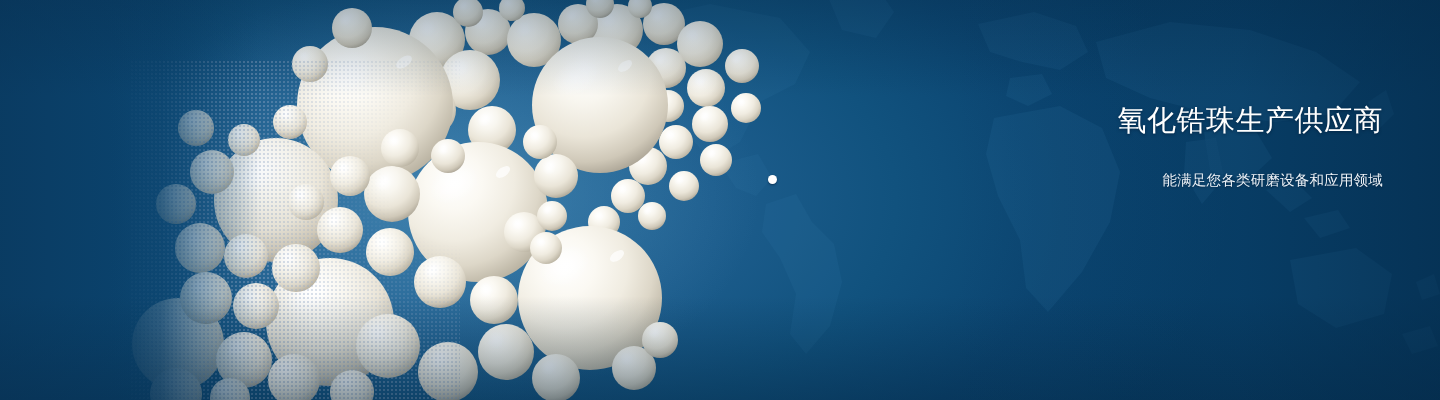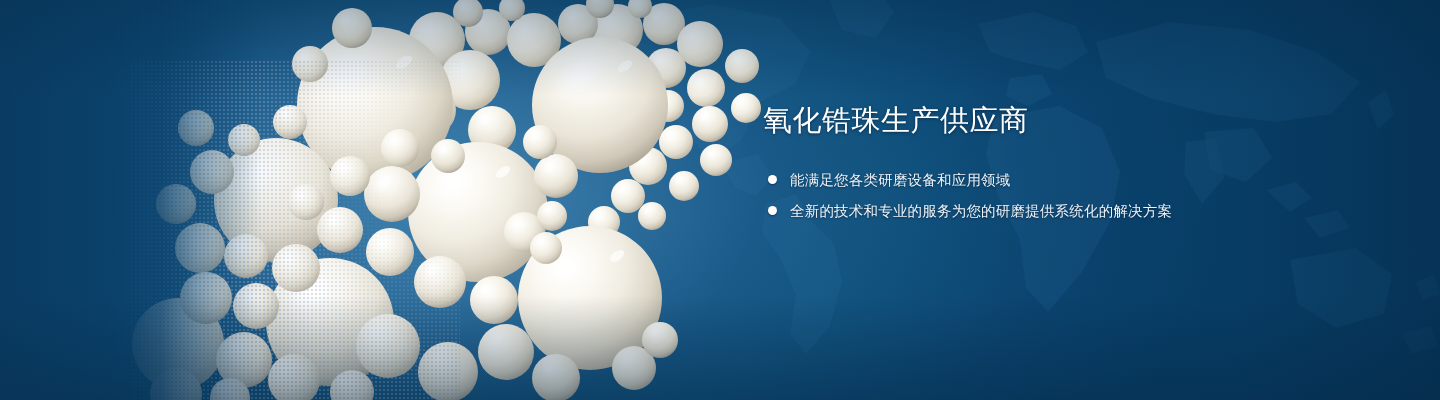--- a/index.html
+++ b/index.html
@@ -3,20 +3,21 @@
 <meta charset="utf-8">
 <style>
   html,body{margin:0;padding:0;background:#0a4068;}
   body{font-family:"Liberation Sans","DejaVu Sans",sans-serif;}
 
   .banner{
     position:relative;
     width:1440px;height:400px;
     overflow:hidden;
     background:#6d28d9;
+    text-align:right;
   }
 
   
   .bg-base{
     position:absolute;inset:0;
     background:
       radial-gradient(ellipse 760px 420px at 470px 200px, #2b6e9e 0%, #1d5d8d 32%, #11527e 56%, #0b4571 78%, #08406a 100%),
       linear-gradient(125deg,#0d4678 0%,#0b4471 40%,#07406a 72%,#063b63 100%);
   }
   .bg-vignette{
@@ -352,22 +353,18 @@
 
     <h1 class="headline">氧化锆珠生产供应商</h1>
 
     <ul class="bullets">
 
       <li class="bullet">
         <span class="dot"></span>
         <span class="txt2">能满足您各类研磨设备和应用领域</span>
       </li>
 
-      <li class="bullet">
-        <span class="dot"></span>
-        <span class="txt">全新的技术和专业的服务为您的研磨提供系统化的解决方案</span>
-      </li>
 
 
     </ul>
   </div>
 
 </div>
 
 </body></html>

